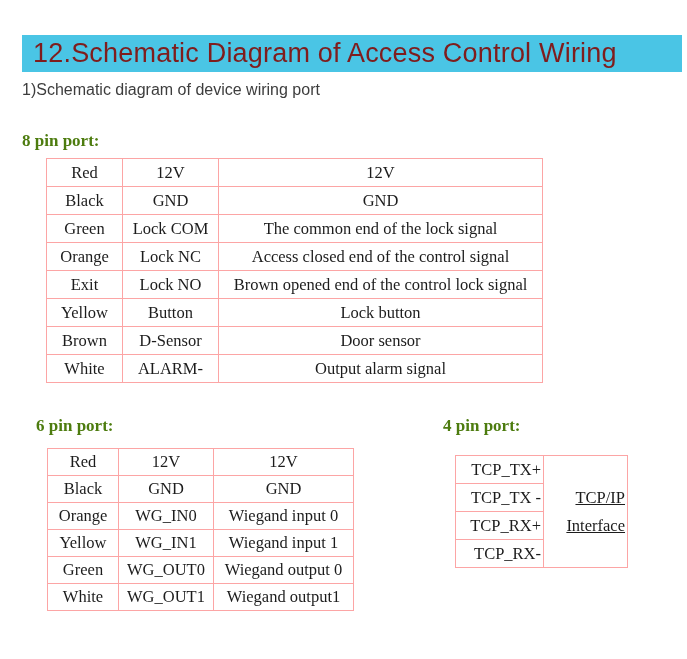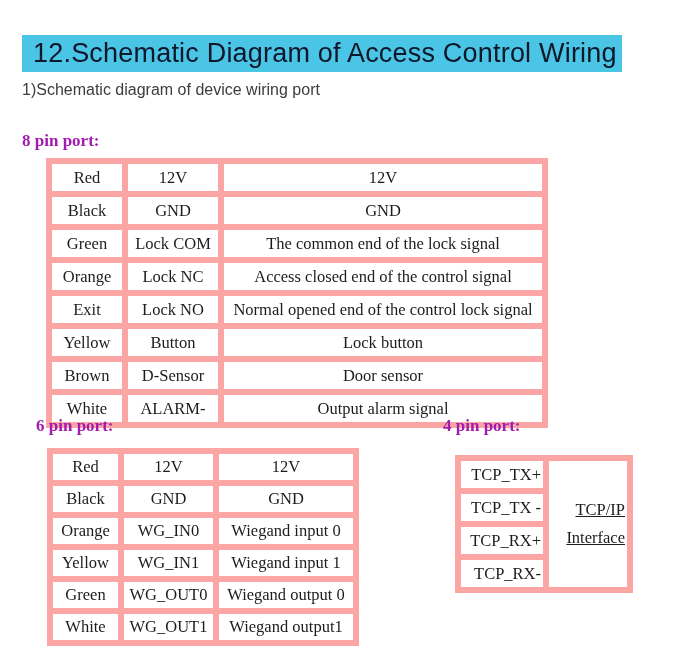--- a/index.html
+++ b/index.html
@@ -2,45 +2,45 @@
 <html><head>
 <meta charset="utf-8">
 <style>
   html,body { margin:0; padding:0; }
   .page {
     position:relative; width:687px; height:659px;
     background:#ffffff; overflow:hidden;
     font-family:"Liberation Serif", serif;
   }
   .title-bar {
-    position:absolute; left:22px; top:35px; width:600px; height:37px;
-    background:#4AC5E5; color:#0f172a;
+    position:absolute; left:22px; top:35px; width:660px; height:37px;
+    background:#4AC5E5; color:#7f1d1d;
     font-family:"Liberation Sans", sans-serif; font-size:27px; font-weight:400;
     display:flex; align-items:center; padding-left:11px; box-sizing:border-box;
     white-space:nowrap; letter-spacing:0.2px;
   }
   .subtitle {
     position:absolute; left:22px; top:81px;
     font-family:"Liberation Sans", sans-serif; font-size:16px; color:#3d3d3d;
     white-space:nowrap;
   }
   .port-label {
     position:absolute; font-family:"Liberation Serif", serif;
-    font-size:17px; font-weight:bold; color:#a21caf; white-space:nowrap;
+    font-size:17px; font-weight:bold; color:#4d7c0f; white-space:nowrap;
   }
   .label-8 { left:22px;  top:131px; }
   .label-6 { left:36px;  top:416px; }
   .label-4 { left:443px; top:416px; }
   table.wiring {
     position:absolute; border-collapse:collapse; table-layout:fixed;
     font-family:"Liberation Serif", serif; font-size:16.5px; color:#1c1c1c;
     background:#ffffff;
   }
   table.wiring td {
-    border:6px solid #fca5a5; text-align:center; vertical-align:middle;
+    border:1px solid #fca5a5; text-align:center; vertical-align:middle;
     padding:0 2px; overflow:hidden; white-space:nowrap;margin-left:8px;
   }
   .t8 { left:46px; top:158px; }
   .t8 td { height:27px; }
   .t8 .c1 { width:76px; } .t8 .c2 { width:96px; } .t8 .c3 { width:324px; }
   .t6 { left:47px; top:448px; }
   .t6 td { height:26px; }
   .t6 .c1 { width:71px; } .t6 .c2 { width:95px; } .t6 .c3 { width:140px; }
   .t4 { left:455px; top:455px; }
   .t4 td { height:27px; }
@@ -85,21 +85,21 @@
         <td>The common end of the lock signal</td>
       </tr>
       <tr>
         <td>Orange</td>
         <td>Lock NC</td>
         <td>Access closed end of the control signal</td>
       </tr>
       <tr>
         <td>Exit</td>
         <td>Lock NO</td>
-        <td>Normal opened end of the control lock signal</td>
+        <td>Brown opened end of the control lock signal</td>
       </tr>
       <tr>
         <td>Yellow</td>
         <td>Button</td>
         <td>Lock button</td>
       </tr>
       <tr>
         <td>Brown</td>
         <td>D-Sensor</td>
         <td>Door sensor</td>

